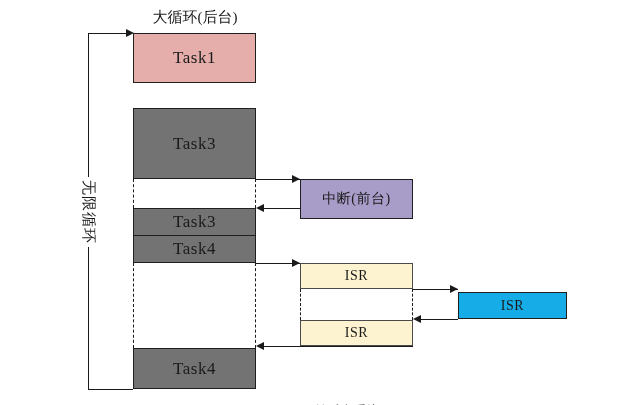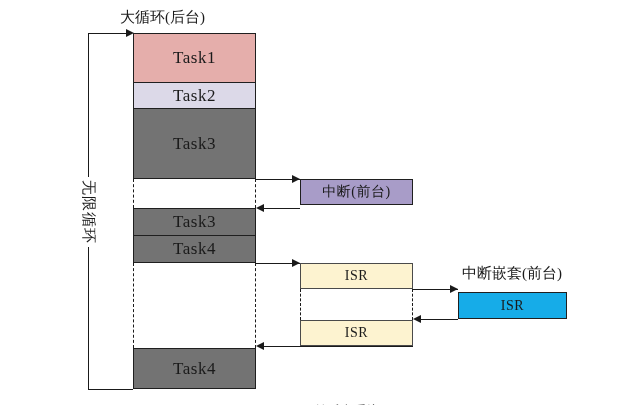--- a/index.html
+++ b/index.html
@@ -21,21 +21,21 @@
   .fill-task3{background:#737373;}
   .fill-task4{background:#737373;}
   .fill-int  {background:#a89cc8;}
   .fill-isr  {background:#fdf3d0;border-color:#4a4a4a;}
   .fill-nisr {background:#16ace8;}
   .hline{position:absolute;height:1px;background:#1a1a1a;}
   .vline{position:absolute;width:1px;background:#1a1a1a;}
   .vdash{position:absolute;width:0;border-left:1px dashed #1a1a1a;}
   .ah-r{position:absolute;width:0;height:0;border-top:4px solid transparent;border-bottom:4px solid transparent;border-left:8px solid #1a1a1a;}
   .ah-l{position:absolute;width:0;height:0;border-top:4px solid transparent;border-bottom:4px solid transparent;border-right:8px solid #1a1a1a;}
-  .title{position:absolute;left:120px;top:8px;width:150px;text-align:left;font-size:15px;}
+  .title{position:absolute;left:120px;top:8px;width:150px;text-align:center;font-size:15px;}
   .loop-label{
     position:absolute;left:88px;top:212px;transform:translate(-50%,-50%) rotate(90deg);
     white-space:nowrap;background:#ffffff;padding:0 3px;font-size:15px;letter-spacing:1px;
   }
   .nested-label{position:absolute;left:447px;top:264px;width:130px;text-align:center;font-size:15px;white-space:nowrap;}
   .caption{
     position:absolute;left:180px;top:402px;width:300px;height:3px;overflow:hidden;
     text-align:center;font-size:13px;color:#444;
   }
 </style>
@@ -48,60 +48,56 @@
 
   <div class="vline" style="left:88px;top:33px;height:357px;"></div>
   <div class="hline" style="left:88px;top:33px;width:40px;"></div>
   <div class="ah-r" style="left:126px;top:29px;"></div>
   <div class="hline" style="left:88px;top:389px;width:45px;"></div>
   <div class="loop-label">无限循环</div>
 
   <div class="seg fill-task1" style="top:33px;height:50px;">
     <span>Task1</span>
   </div>
-  <div class="seg fill-task2" style="top:82px;height:27px;">
-    <span>Task2</span>
-  </div>
   <div class="seg fill-task3" style="top:108px;height:71px;">
     <span>Task3</span>
   </div>
   <div class="seg fill-task3" style="top:208px;height:28px;">
     <span>Task3</span>
   </div>
   <div class="seg fill-task4" style="top:235px;height:28px;">
     <span>Task4</span>
   </div>
   <div class="seg fill-task4" style="top:348px;height:41px;">
     <span>Task4</span>
   </div>
 
   <div class="vdash" style="left:133px;top:179px;height:29px;"></div>
   <div class="vdash" style="left:255px;top:179px;height:29px;"></div>
   <div class="vdash" style="left:133px;top:263px;height:85px;"></div>
   <div class="vdash" style="left:255px;top:263px;height:85px;"></div>
 
-  <div class="box fill-int" style="left:300px;top:179px;width:113px;height:26px;">
+  <div class="box fill-int" style="left:300px;top:179px;width:113px;height:40px;">
     <span>中断(前台)</span>
   </div>
 
   <div class="hline" style="left:256px;top:179px;width:44px;"></div>
   <div class="ah-r" style="left:292px;top:175px;"></div>
   <div class="hline" style="left:258px;top:208px;width:42px;"></div>
   <div class="ah-l" style="left:256px;top:204px;"></div>
 
   <div class="box fill-isr" style="left:300px;top:263px;width:113px;height:26px;">
     <span>ISR</span>
   </div>
   <div class="hline" style="left:256px;top:263px;width:44px;"></div>
   <div class="ah-r" style="left:292px;top:259px;"></div>
 
   <div class="vdash" style="left:300px;top:289px;height:31px;"></div>
   <div class="vdash" style="left:412px;top:289px;height:31px;"></div>
 
-  <div class="nested-label">中断嵌套(前台)</div>
   <div class="box fill-nisr" style="left:458px;top:292px;width:109px;height:27px;">
     <span>ISR</span>
   </div>
   <div class="hline" style="left:413px;top:289px;width:45px;"></div>
   <div class="ah-r" style="left:450px;top:285px;"></div>
   <div class="hline" style="left:415px;top:319px;width:43px;"></div>
   <div class="ah-l" style="left:413px;top:315px;"></div>
 
   <div class="box fill-isr" style="left:300px;top:320px;width:113px;height:26px;">
     <span>ISR</span>

